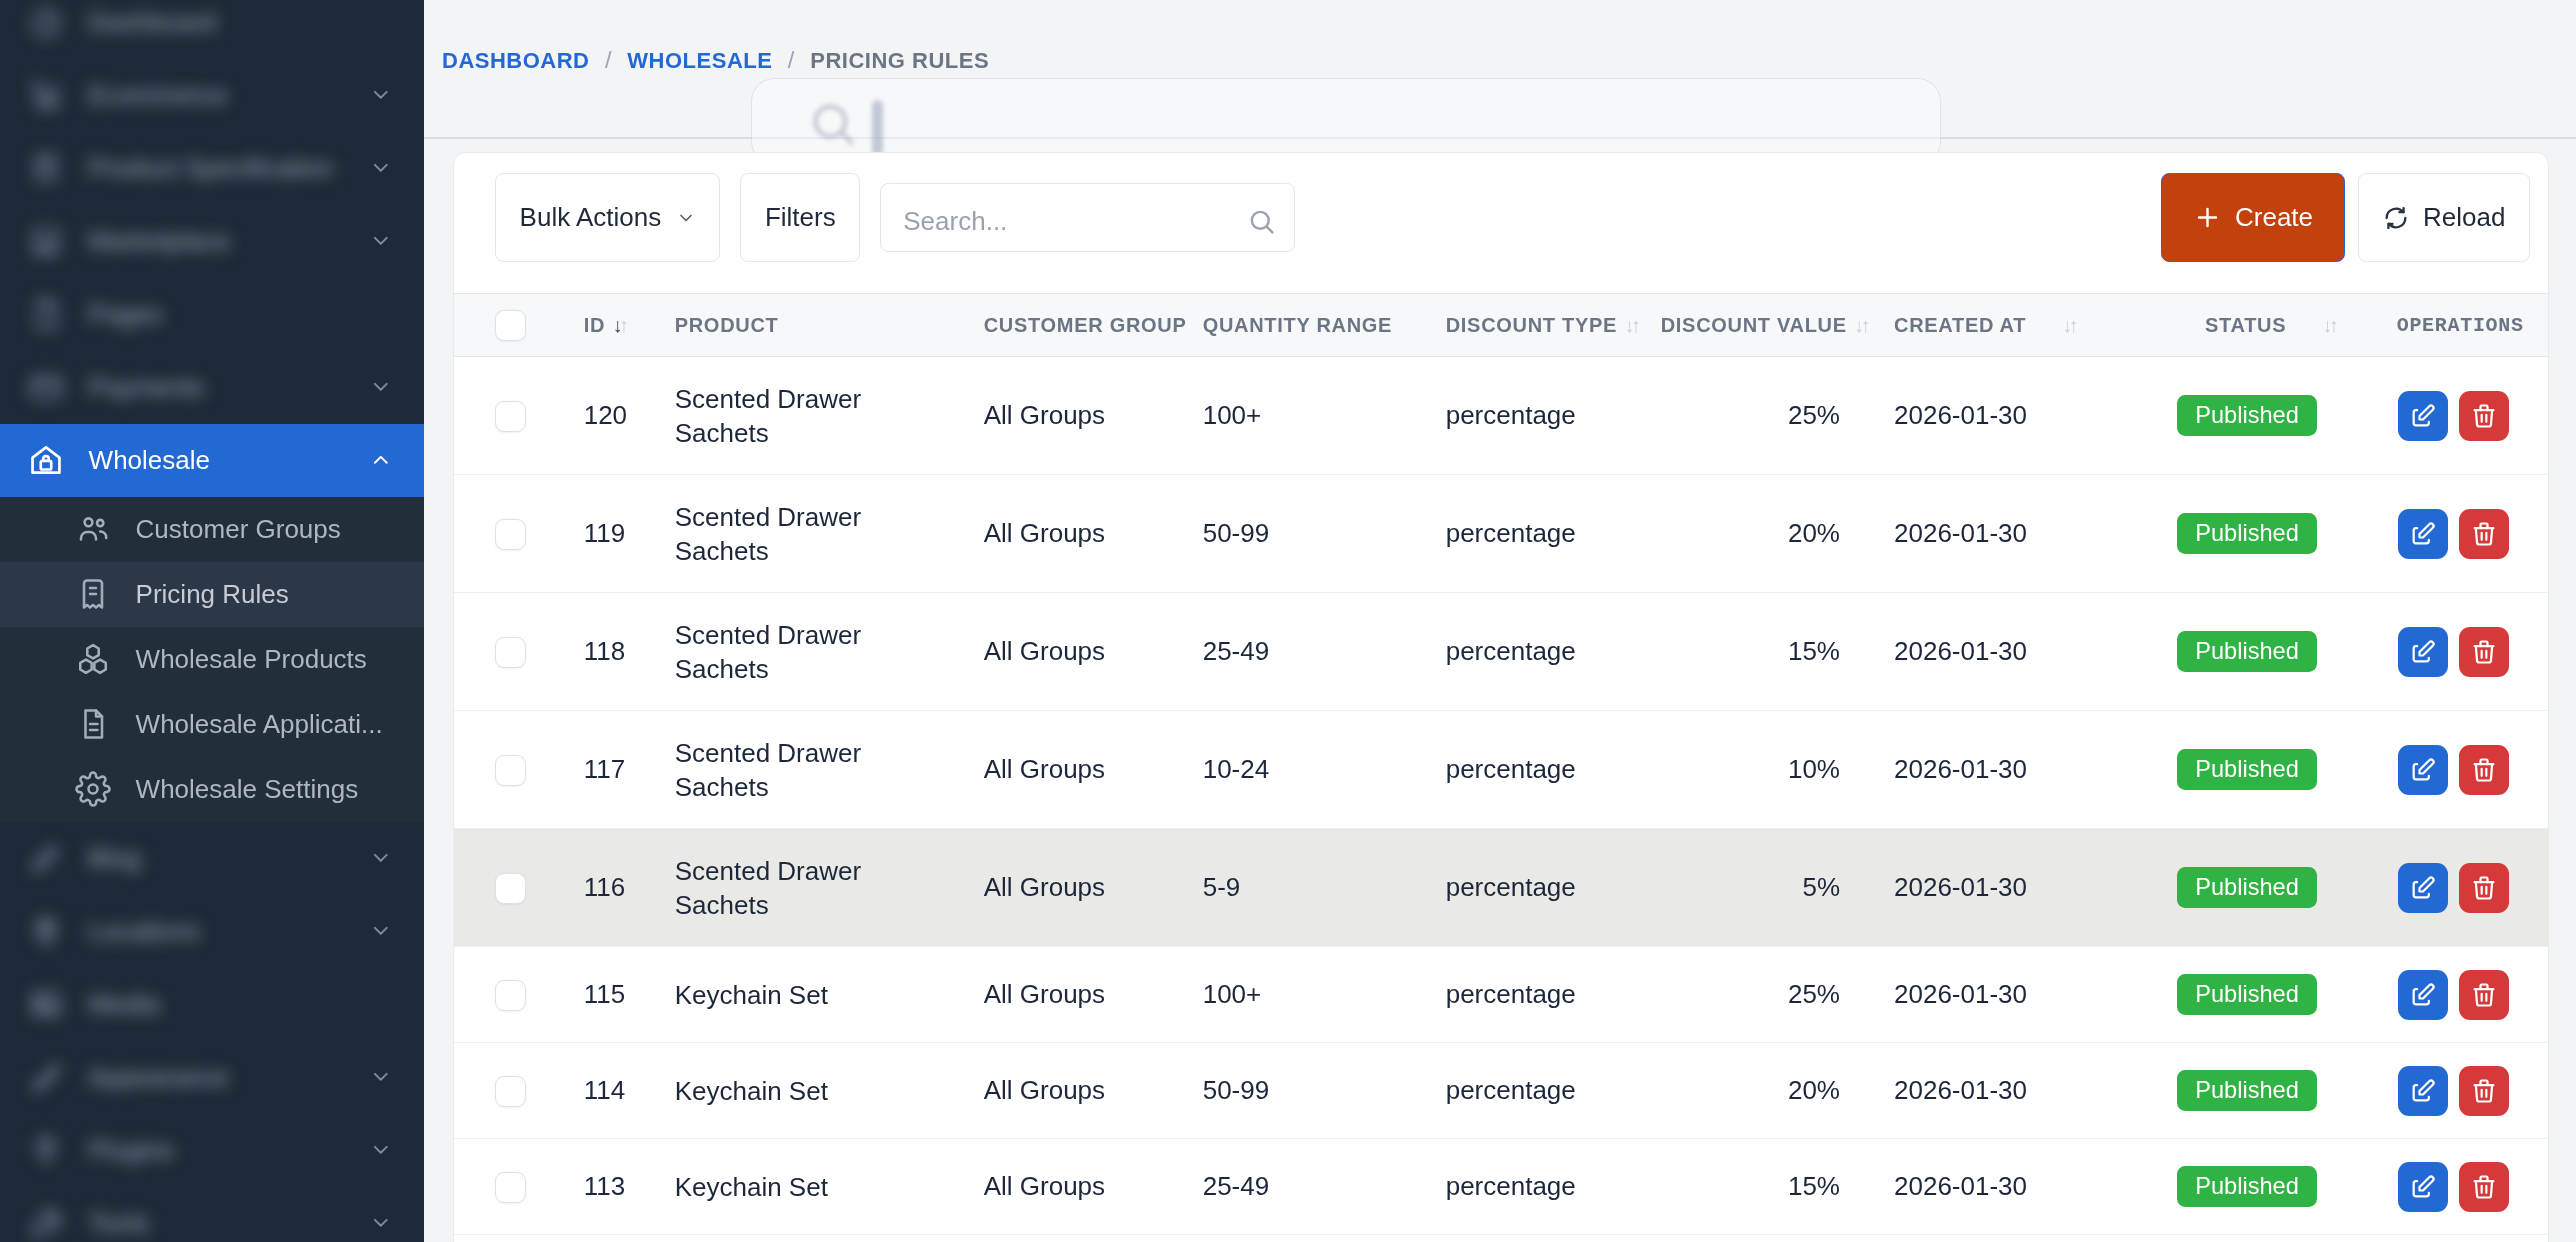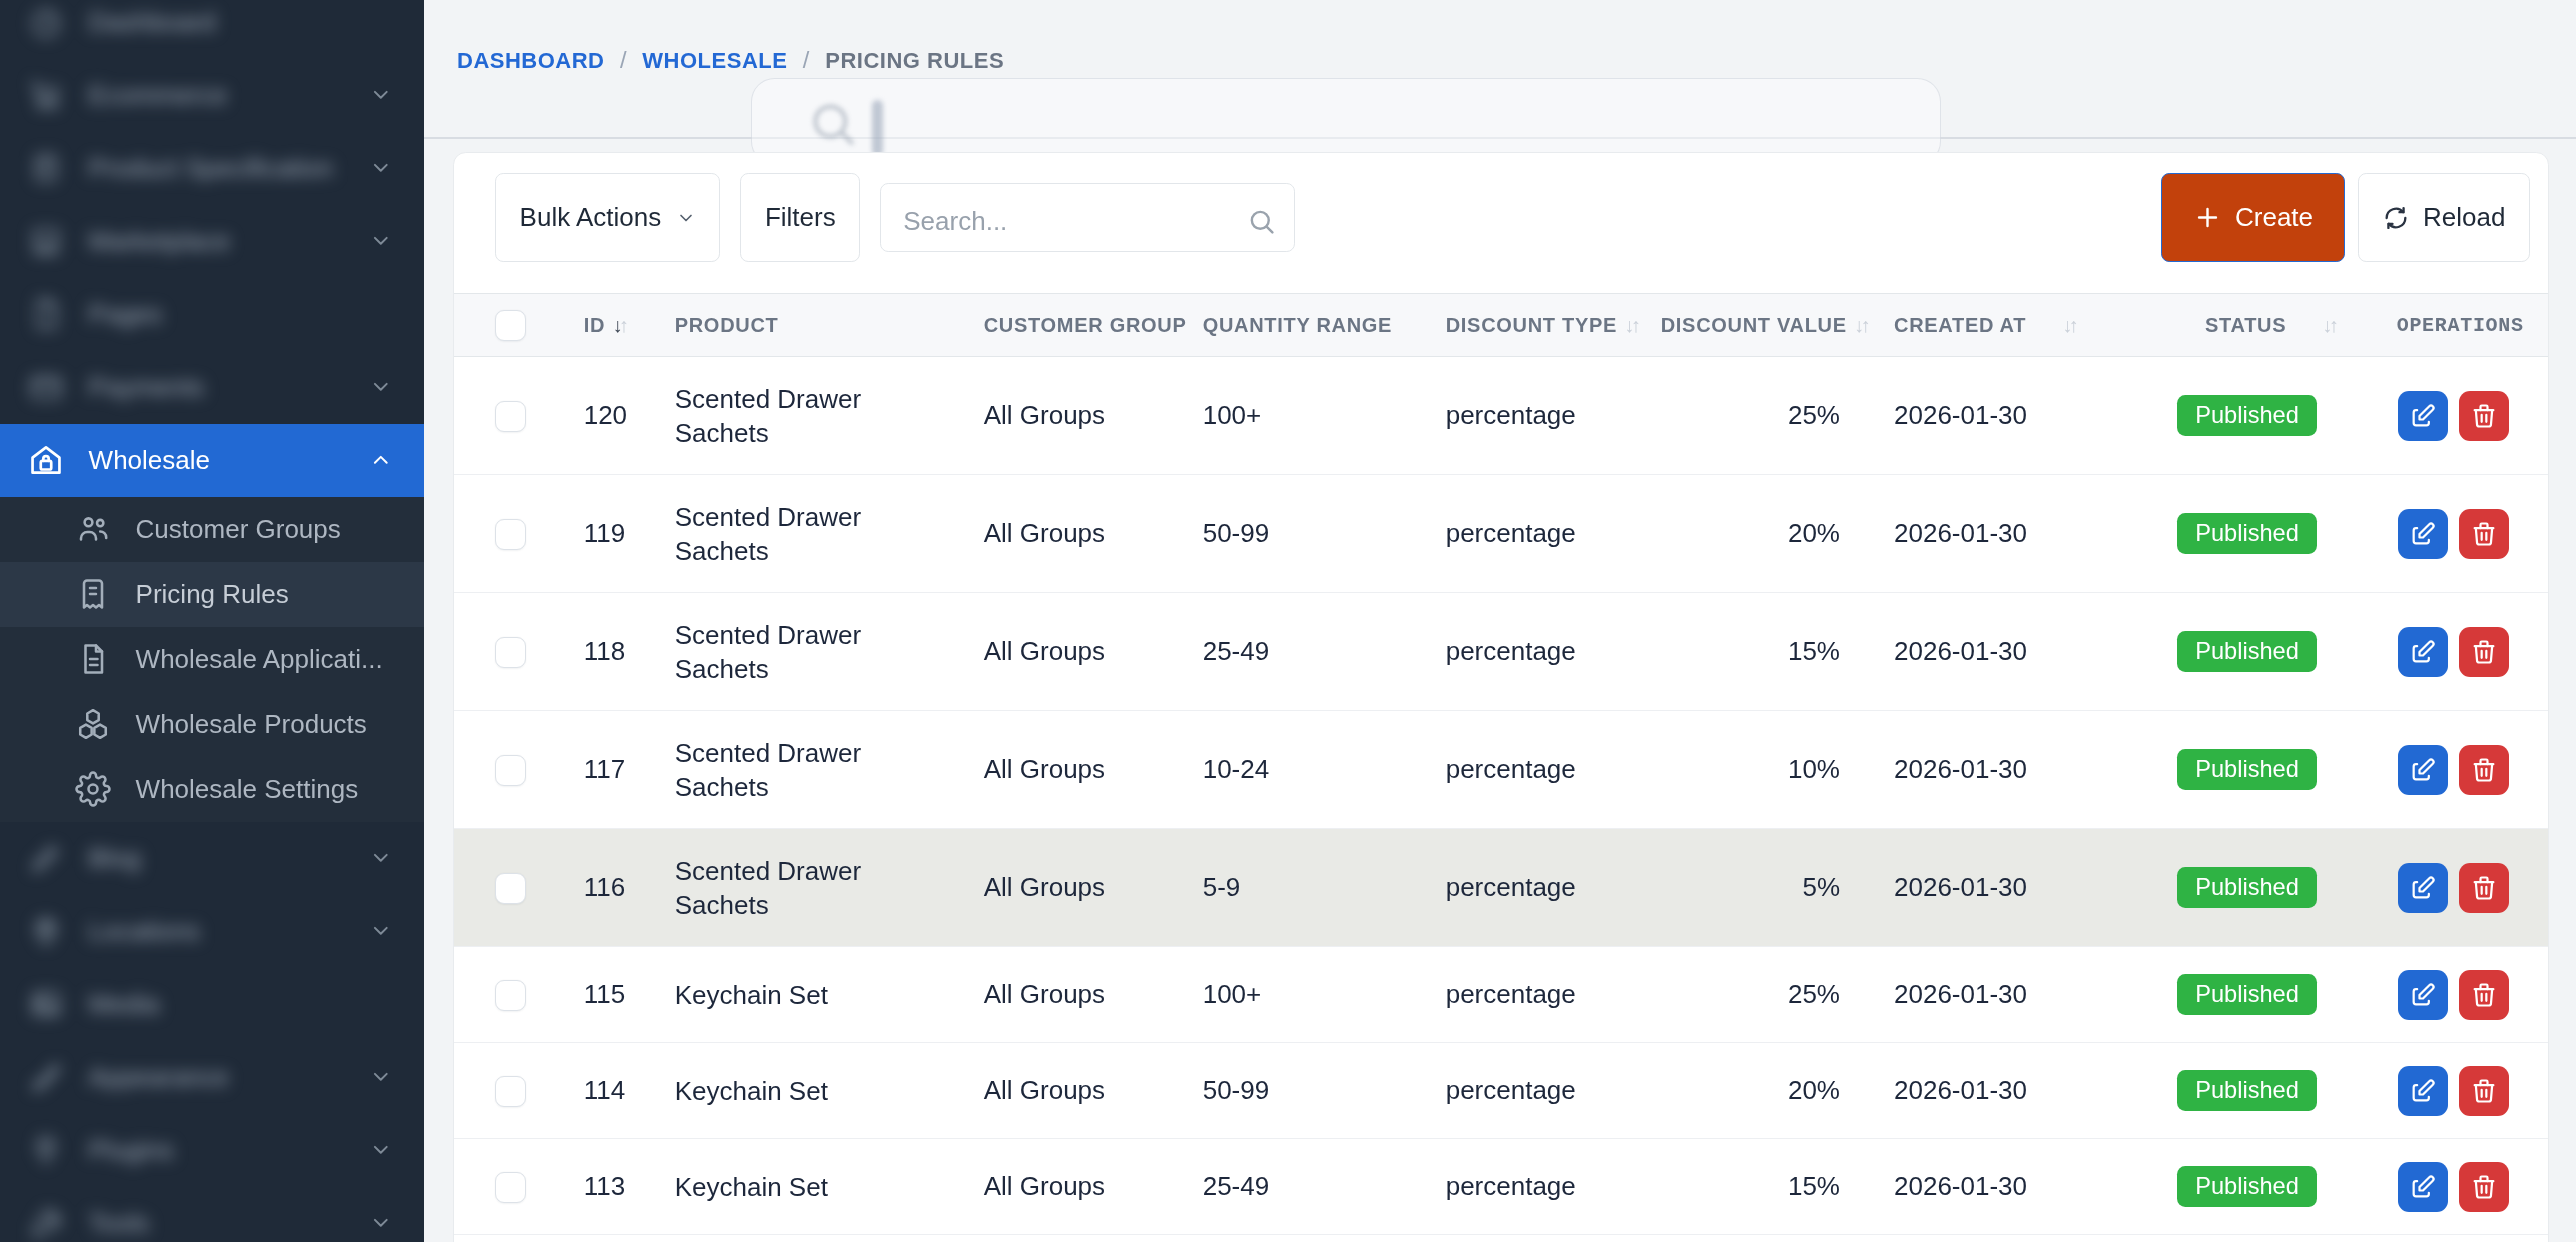--- a/index.html
+++ b/index.html
@@ -24,21 +24,21 @@
   .nav-item.active-parent .sicon svg { width: 40px; height: 40px; }
   .nav-item.active-parent .chev svg * { stroke: #ffffff; }
   .submenu { background: rgba(255,255,255,0.02); }
   .submenu-item { height: 65px; display: flex; align-items: center; padding-left: 74px; color: #aeb7c2; font-size: 26px; cursor: pointer; }
   .submenu-item .sicon { color: #a3aeba; }
   .submenu-item.active { background: #2c3847; color: #c6cdd6; }
 
   
   .main { position: relative; flex: 1; height: 1243px; background: #f2f4f6; }
 
-  .breadcrumb { position: absolute; left: 33px; top: 47px; display: flex; align-items: center; gap: 15.4px; font-size: 22px; font-weight: 700; letter-spacing: 0.5px; z-index: 5; }
+  .breadcrumb { position: absolute; left: 18px; top: 47px; display: flex; align-items: center; gap: 15.4px; font-size: 22px; font-weight: 700; letter-spacing: 0.5px; z-index: 5; }
   .breadcrumb .bc-link { color: #2368d4; cursor: pointer; }
   .breadcrumb .bc-sep { color: #9aa5b5; font-weight: 400; font-size: 23.6px; }
   .breadcrumb .bc-current { color: #6b7584; }
 
   
   .ghost-line { position: absolute; left: 0; right: 0; top: 137px; height: 1.8px; background: rgba(201,207,215,0.65); z-index: 1; }
   .ghost-box { position: absolute; left: 327px; top: 78px; width: 1190px; height: 87px; border: 1.8px solid rgba(173,182,195,0.32); background: rgba(252,253,255,0.45); border-radius: 23.6px; z-index: 2; }
   .ghost-mag { position: absolute; left: 383px; top: 98px; width: 51px; height: 51px; opacity: 0.45; filter: blur(2.7px); z-index: 3; }
   .ghost-mag svg * { fill: none; stroke: #7d8a9b; stroke-width: 2; stroke-linecap: round; }
   .ghost-cursor { position: absolute; left: 448px; top: 100px; width: 11px; height: 56px; border-radius: 5.4px; background: rgba(148,161,180,0.55); filter: blur(2.7px); z-index: 3; }
@@ -228,36 +228,36 @@
             <svg viewBox="0 0 24 24">
               <path d="M6 21v-16a2 2 0 0 1 2-2h8a2 2 0 0 1 2 2v16l-2-1.6-2 1.6-2-1.6-2 1.6-2-1.6z"></path>
               <path d="M10 8h4M10 12h4"></path>
             </svg>
           </span>
         <span>Pricing Rules</span>
       </div>
       <div class="submenu-item">
         <span class="sicon">
             <svg viewBox="0 0 24 24">
+              <path d="M12 2.8l3.8 2.2v4.4L12 11.6 8.2 9.4V5z"></path>
+              <path d="M7.3 12.4l3.8 2.2V19l-3.8 2.2L3.5 19v-4.4z"></path>
+              <path d="M16.7 12.4l3.8 2.2V19l-3.8 2.2L12.9 19v-4.4z"></path>
+            </svg>
+          </span>
+        <span>Wholesale Products</span>
+      </div>
+      <div class="submenu-item">
+        <span class="sicon">
+            <svg viewBox="0 0 24 24">
               <path d="M7 3h7l4 4v14H7z"></path>
               <path d="M14 3v4h4"></path>
               <path d="M10 12h5M10 16h5"></path>
             </svg>
           </span>
         <span>Wholesale Applicati...</span>
-      </div>
-      <div class="submenu-item">
-        <span class="sicon">
-            <svg viewBox="0 0 24 24">
-              <path d="M12 2.8l3.8 2.2v4.4L12 11.6 8.2 9.4V5z"></path>
-              <path d="M7.3 12.4l3.8 2.2V19l-3.8 2.2L3.5 19v-4.4z"></path>
-              <path d="M16.7 12.4l3.8 2.2V19l-3.8 2.2L12.9 19v-4.4z"></path>
-            </svg>
-          </span>
-        <span>Wholesale Products</span>
       </div>
       <div class="submenu-item">
         <span class="sicon">
             <svg viewBox="0 0 24 24">
               <circle cx="12" cy="12" r="3"></circle>
               <path d="M19.4 15a1.65 1.65 0 0 0 .33 1.82l.06.06a2 2 0 0 1 0 2.83 2 2 0 0 1-2.83 0l-.06-.06a1.65 1.65 0 0 0-1.82-.33 1.65 1.65 0 0 0-1 1.51V21a2 2 0 0 1-2 2 2 2 0 0 1-2-2v-.09A1.65 1.65 0 0 0 9 19.4a1.65 1.65 0 0 0-1.82.33l-.06.06a2 2 0 0 1-2.83 0 2 2 0 0 1 0-2.83l.06-.06a1.65 1.65 0 0 0 .33-1.82 1.65 1.65 0 0 0-1.51-1H3a2 2 0 0 1-2-2 2 2 0 0 1 2-2h.09A1.65 1.65 0 0 0 4.6 9a1.65 1.65 0 0 0-.33-1.82l-.06-.06a2 2 0 0 1 0-2.83 2 2 0 0 1 2.83 0l.06.06a1.65 1.65 0 0 0 1.82.33H9a1.65 1.65 0 0 0 1-1.51V3a2 2 0 0 1 2-2 2 2 0 0 1 2 2v.09a1.65 1.65 0 0 0 1 1.51 1.65 1.65 0 0 0 1.82-.33l.06-.06a2 2 0 0 1 2.83 0 2 2 0 0 1 0 2.83l-.06.06a1.65 1.65 0 0 0-.33 1.82V9a1.65 1.65 0 0 0 1.51 1H21a2 2 0 0 1 2 2 2 2 0 0 1-2 2h-.09a1.65 1.65 0 0 0-1.51 1z"></path>
             </svg>
           </span>
         <span>Wholesale Settings</span>
       </div>

